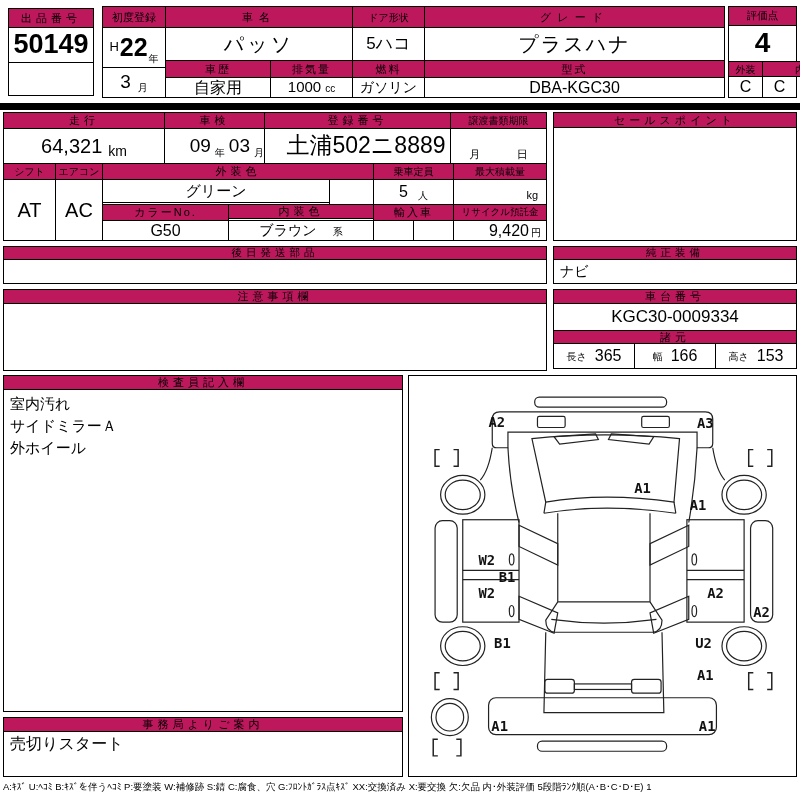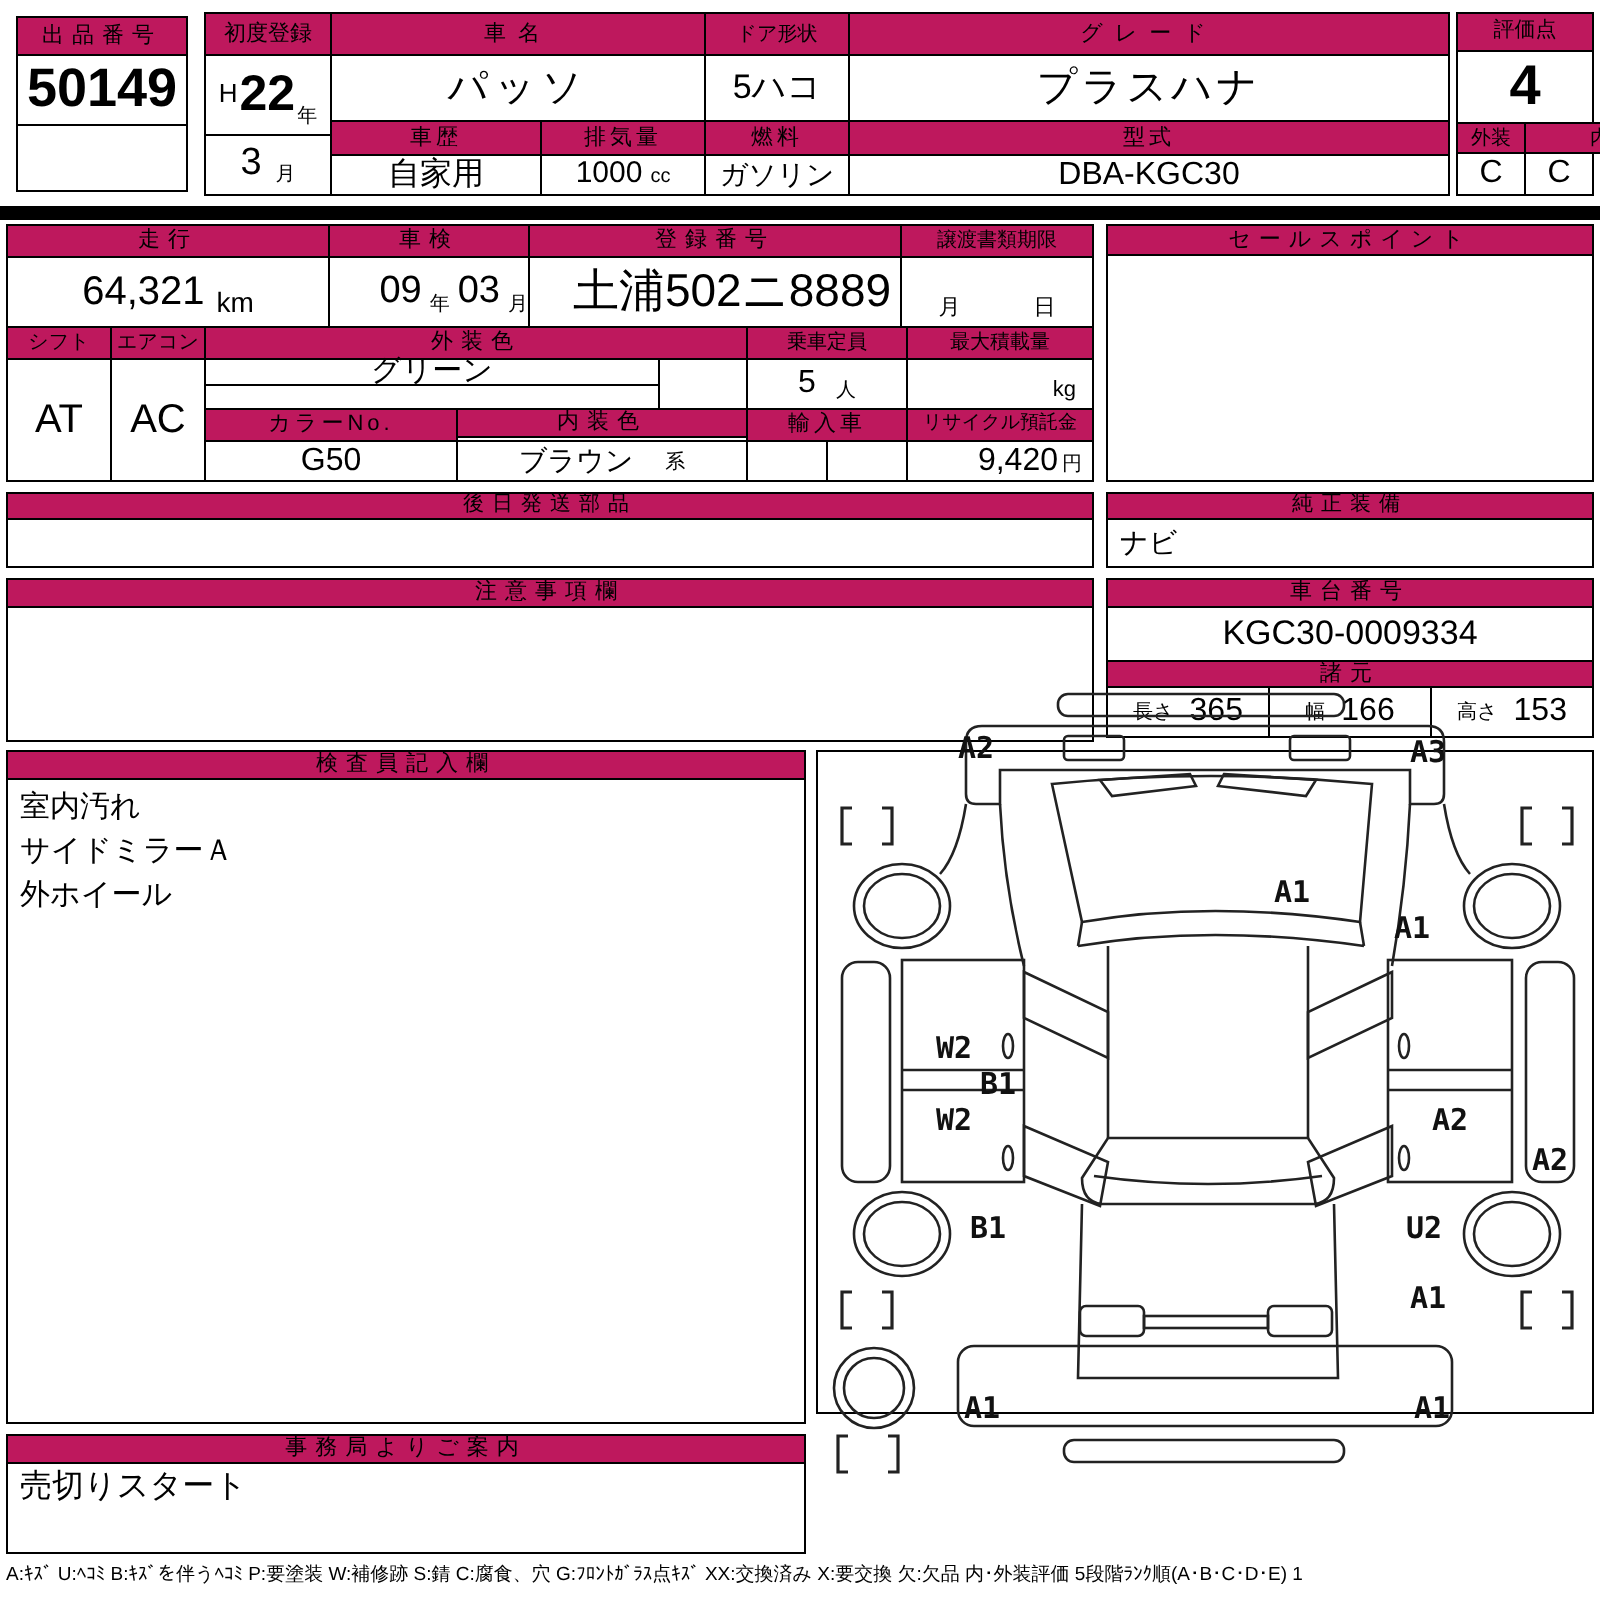--- a/index.html
+++ b/index.html
@@ -102,21 +102,21 @@
 </div>
 
 <div class="cell hdr" style="left:3px;top:163px;width:53px;height:17px;font-size:10px;">シフト</div>
 <div class="cell hdr" style="left:55px;top:163px;width:48px;height:17px;font-size:10px;">エアコン</div>
 <div class="cell hdr ls4" style="left:102px;top:163px;width:272px;height:17px;">外装色</div>
 <div class="cell hdr" style="left:373px;top:163px;width:81px;height:17px;font-size:10px;">乗車定員</div>
 <div class="cell hdr" style="left:453px;top:163px;width:94px;height:17px;font-size:10px;">最大積載量</div>
 
 <div class="cell" style="left:3px;top:179px;width:53px;height:62px;font-size:20px;">AT</div>
 <div class="cell" style="left:55px;top:179px;width:48px;height:62px;font-size:20px;">AC</div>
-<div class="cell" style="left:102px;top:179px;width:228px;height:14px;font-size:15px;">グリーン</div>
+<div class="cell" style="left:102px;top:179px;width:228px;height:24px;font-size:15px;">グリーン</div>
 <div class="cell" style="left:329px;top:179px;width:45px;height:26px;"></div>
 <div class="cell" style="left:373px;top:179px;width:81px;height:26px;gap:10px;">
   <span style="font-size:16px;">5</span>
   <span class="unit" style="align-self:flex-end;padding-bottom:3px;">人</span>
 </div>
 <div class="cell" style="left:453px;top:179px;width:94px;height:26px;justify-content:flex-end;align-items:flex-end;padding:0 8px 3px 0;font-size:11px;">kg</div>
 
 <div class="cell hdr ls2" style="left:102px;top:204px;width:127px;height:17px;">カラーNo.</div>
 <div class="cell hdr ls4" style="left:228px;top:204px;width:146px;height:15px;">内装色</div>
 <div class="cell hdr ls2" style="left:373px;top:204px;width:81px;height:17px;">輸入車</div>
@@ -164,21 +164,21 @@
 <div class="cell hdr ls4" style="left:3px;top:375px;width:400px;height:15px;">検査員記入欄</div>
 <div class="cell col" style="left:3px;top:389px;width:400px;height:323px;font-size:15px;line-height:1.45;padding:3px 6px;">
   <span>室内汚れ</span>
   <span>サイドミラーＡ</span>
   <span>外ホイール</span>
 </div>
 
 <div class="cell hdr ls4" style="left:3px;top:717px;width:400px;height:15px;">事務局よりご案内</div>
 <div class="cell left-align top-align" style="left:3px;top:731px;width:400px;height:46px;font-size:16px;">売切りスタート</div>
 
-<div class="cell" style="left:408px;top:375px;width:389px;height:332px;padding:0;">
+<div class="cell" style="left:408px;top:375px;width:389px;height:402px;padding:15px;">
   <svg width="387" height="400" viewBox="0 0 387 400">
 
     <rect class="ln" x="120" y="6" width="143" height="11" rx="5"></rect>
 
     <path class="ln" d="M91,61 L79,61 Q74,61 74,56 L74,30 Q74,22 82,22 L305,22 Q313,22 313,30 L313,56 Q313,61 308,61 L296,61 L296,44 L91,44 Z"></path>
     <rect class="ln" x="123" y="27" width="30" height="12" rx="2"></rect>
     <rect class="ln" x="236" y="27" width="30" height="12" rx="2"></rect>
 
     <path class="ln" d="M141,49 L186,46 L189,52 L147,57 Z"></path>
     <path class="ln" d="M203,46 L249,49 L244,57 L200,52 Z"></path>

